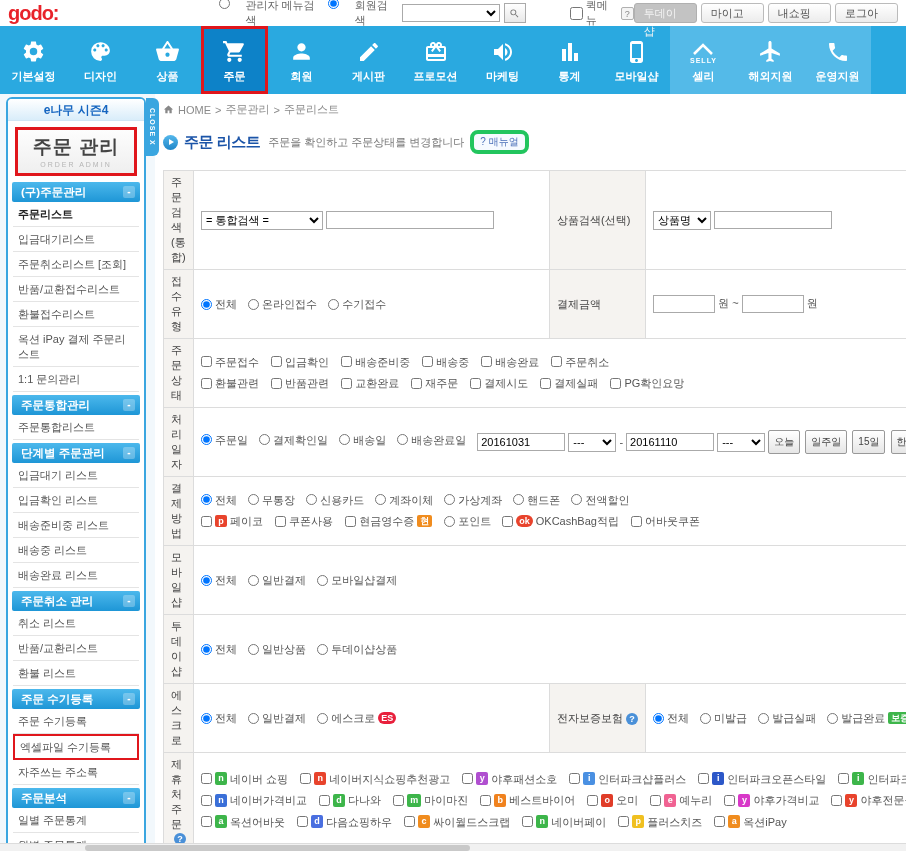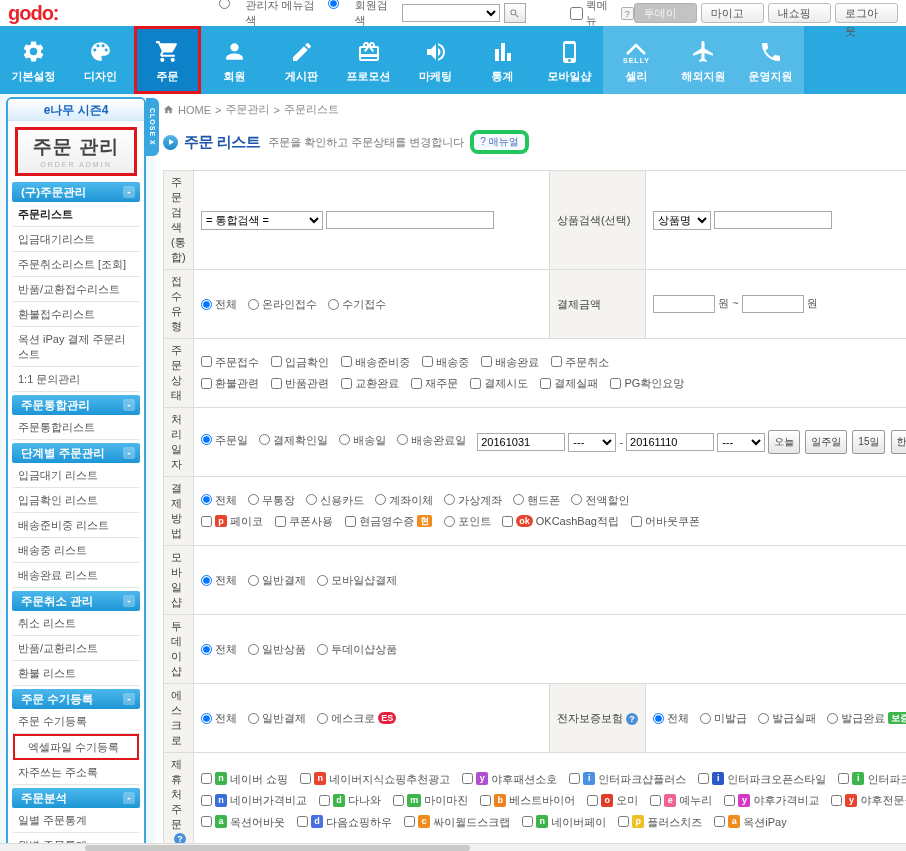--- a/index.html
+++ b/index.html
@@ -37,21 +37,21 @@
   .sidebar { margin:3px 0 0 6px; width:140px; background:#fff; border:2px solid #3aa6e0; border-radius:6px; overflow:hidden; padding-bottom:6px; }
   .close-tab { position:absolute; top:4px; left:146px; width:13px; height:58px; background:#3aa6e0; border-radius:0 6px 6px 0; color:#fff; font-size:7px; font-weight:bold; writing-mode:vertical-rl; text-align:center; letter-spacing:1px; line-height:13px; cursor:pointer; }
   .skin { height:22px; background:linear-gradient(#ffffff,#d9edfa); text-align:center; line-height:22px; color:#1565c0; font-weight:bold; font-size:12px; border-bottom:1px solid #cfe6f5; }
   .side-title { margin:6px 7px; border:3px solid #e0161c; background:linear-gradient(#fdfdfd,#efefef); text-align:center; padding:4px 0 5px; }
   .side-title .t1 { font-size:19px; font-weight:bold; color:#444; letter-spacing:1px; }
   .side-title .t2 { font-size:7px; color:#b5b5b5; letter-spacing:2px; margin-top:1px; }
   .sec-h { position:relative; margin:3px 4px 0; height:20px; background:linear-gradient(#4cb8ec,#1e96d6); border-radius:2px; color:#fff; font-weight:bold; font-size:11.5px; line-height:20px; padding-left:9px; cursor:pointer; }
   .minus { position:absolute; right:5px; top:4px; width:12px; height:12px; background:rgba(255,255,255,.28); border-radius:2px; color:#fff; font-size:10px; line-height:11px; text-align:center; cursor:pointer; }
   .side-item { margin:0 5px; padding:5px 5px 4px; font-size:11px; color:#555; border-bottom:1px solid #e4e4e4; cursor:pointer; }
   .side-item.bold { font-weight:bold; color:#222; }
-  .side-item.hl { border:2px solid #e0161c; padding:4px 13px 3px; }
+  .side-item.hl { border:2px solid #e0161c; padding:4px 5px 3px; }
 
   
   .content { flex:1; padding:8px 0 0 8px; overflow:hidden; position:relative; }
   .crumb { display:flex; align-items:center; gap:4px; color:#8a8a8a; font-size:11px; }
   .crumb svg { margin-top:-1px; }
   .titlebar { display:flex; align-items:center; gap:6px; margin-top:13px; }
   .arrow-badge { width:15px; height:15px; border-radius:50%; background:linear-gradient(#55b8ec,#1f86c8); display:inline-flex; align-items:center; justify-content:center; }
   .arrow-badge i { width:0; height:0; border-left:5px solid #fff; border-top:3px solid transparent; border-bottom:3px solid transparent; margin-left:2px; }
   .ptitle { font-size:15px; font-weight:bold; color:#1b54a8; letter-spacing:-0.5px; }
   .pdesc { font-size:11px; color:#777; margin-left:2px; }
@@ -123,20 +123,28 @@
         </span>
       <span class="nlabel">기본설정</span>
     </div>
     <div class="nitem">
       <span class="nicon">
           <svg width="25" height="25" viewBox="0 0 24 24">
             <path fill="#fff" d="M12 3a9 9 0 1 0 0 18c.83 0 1.5-.67 1.5-1.5 0-.39-.15-.74-.39-1.01-.23-.26-.38-.61-.38-.99 0-.83.67-1.5 1.5-1.5H16c2.76 0 5-2.24 5-5 0-4.42-4.03-8-9-8zm-5.5 9c-.83 0-1.5-.67-1.5-1.5S5.67 9 6.5 9 8 9.67 8 10.5 7.33 12 6.5 12zm3-4C8.67 8 8 7.33 8 6.5S8.67 5 9.5 5s1.5.67 1.5 1.5S10.33 8 9.5 8zm5 0c-.83 0-1.5-.67-1.5-1.5S13.67 5 14.5 5s1.5.67 1.5 1.5S15.33 8 14.5 8zm3 4c-.83 0-1.5-.67-1.5-1.5S16.67 9 17.5 9s1.5.67 1.5 1.5-.67 1.5-1.5 1.5z"></path>
           </svg>
         </span>
       <span class="nlabel">디자인</span>
+    </div>
+    <div class="nitem">
+      <span class="nicon">
+          <svg width="25" height="25" viewBox="0 0 24 24">
+            <path fill="#fff" d="M17.21 9l-4.38-6.56c-.19-.28-.51-.42-.83-.42-.32 0-.64.14-.83.43L6.79 9H2c-.55 0-1 .45-1 1 0 .09.01.18.04.27l2.54 9.27c.23.84 1 1.46 1.92 1.46h13c.92 0 1.69-.62 1.93-1.46l2.54-9.27L23 10c0-.55-.45-1-1-1h-4.79zM9 9l3-4.4L15 9H9zm3 8c-1.1 0-2-.9-2-2s.9-2 2-2 2 .9 2 2-.9 2-2 2z"></path>
+          </svg>
+        </span>
+      <span class="nlabel">상품</span>
     </div>
     <div class="nitem active">
       <span class="nicon">
           <svg width="25" height="25" viewBox="0 0 24 24">
             <path fill="#fff" d="M7 18c-1.1 0-1.99.9-1.99 2S5.9 22 7 22s2-.9 2-2-.9-2-2-2zM1 2v2h2l3.6 7.59-1.35 2.45c-.16.28-.25.61-.25.96 0 1.1.9 2 2 2h12v-2H7.42c-.14 0-.25-.11-.25-.25l.03-.12.9-1.63h7.45c.75 0 1.41-.41 1.75-1.03l3.58-6.49c.08-.14.12-.31.12-.48 0-.55-.45-1-1-1H5.21l-.94-2H1zm16 16c-1.1 0-1.99.9-1.99 2s.89 2 1.99 2 2-.9 2-2-.9-2-2-2z"></path>
           </svg>
         </span>
       <span class="nlabel">주문</span>
     </div>
     <div class="nitem">

